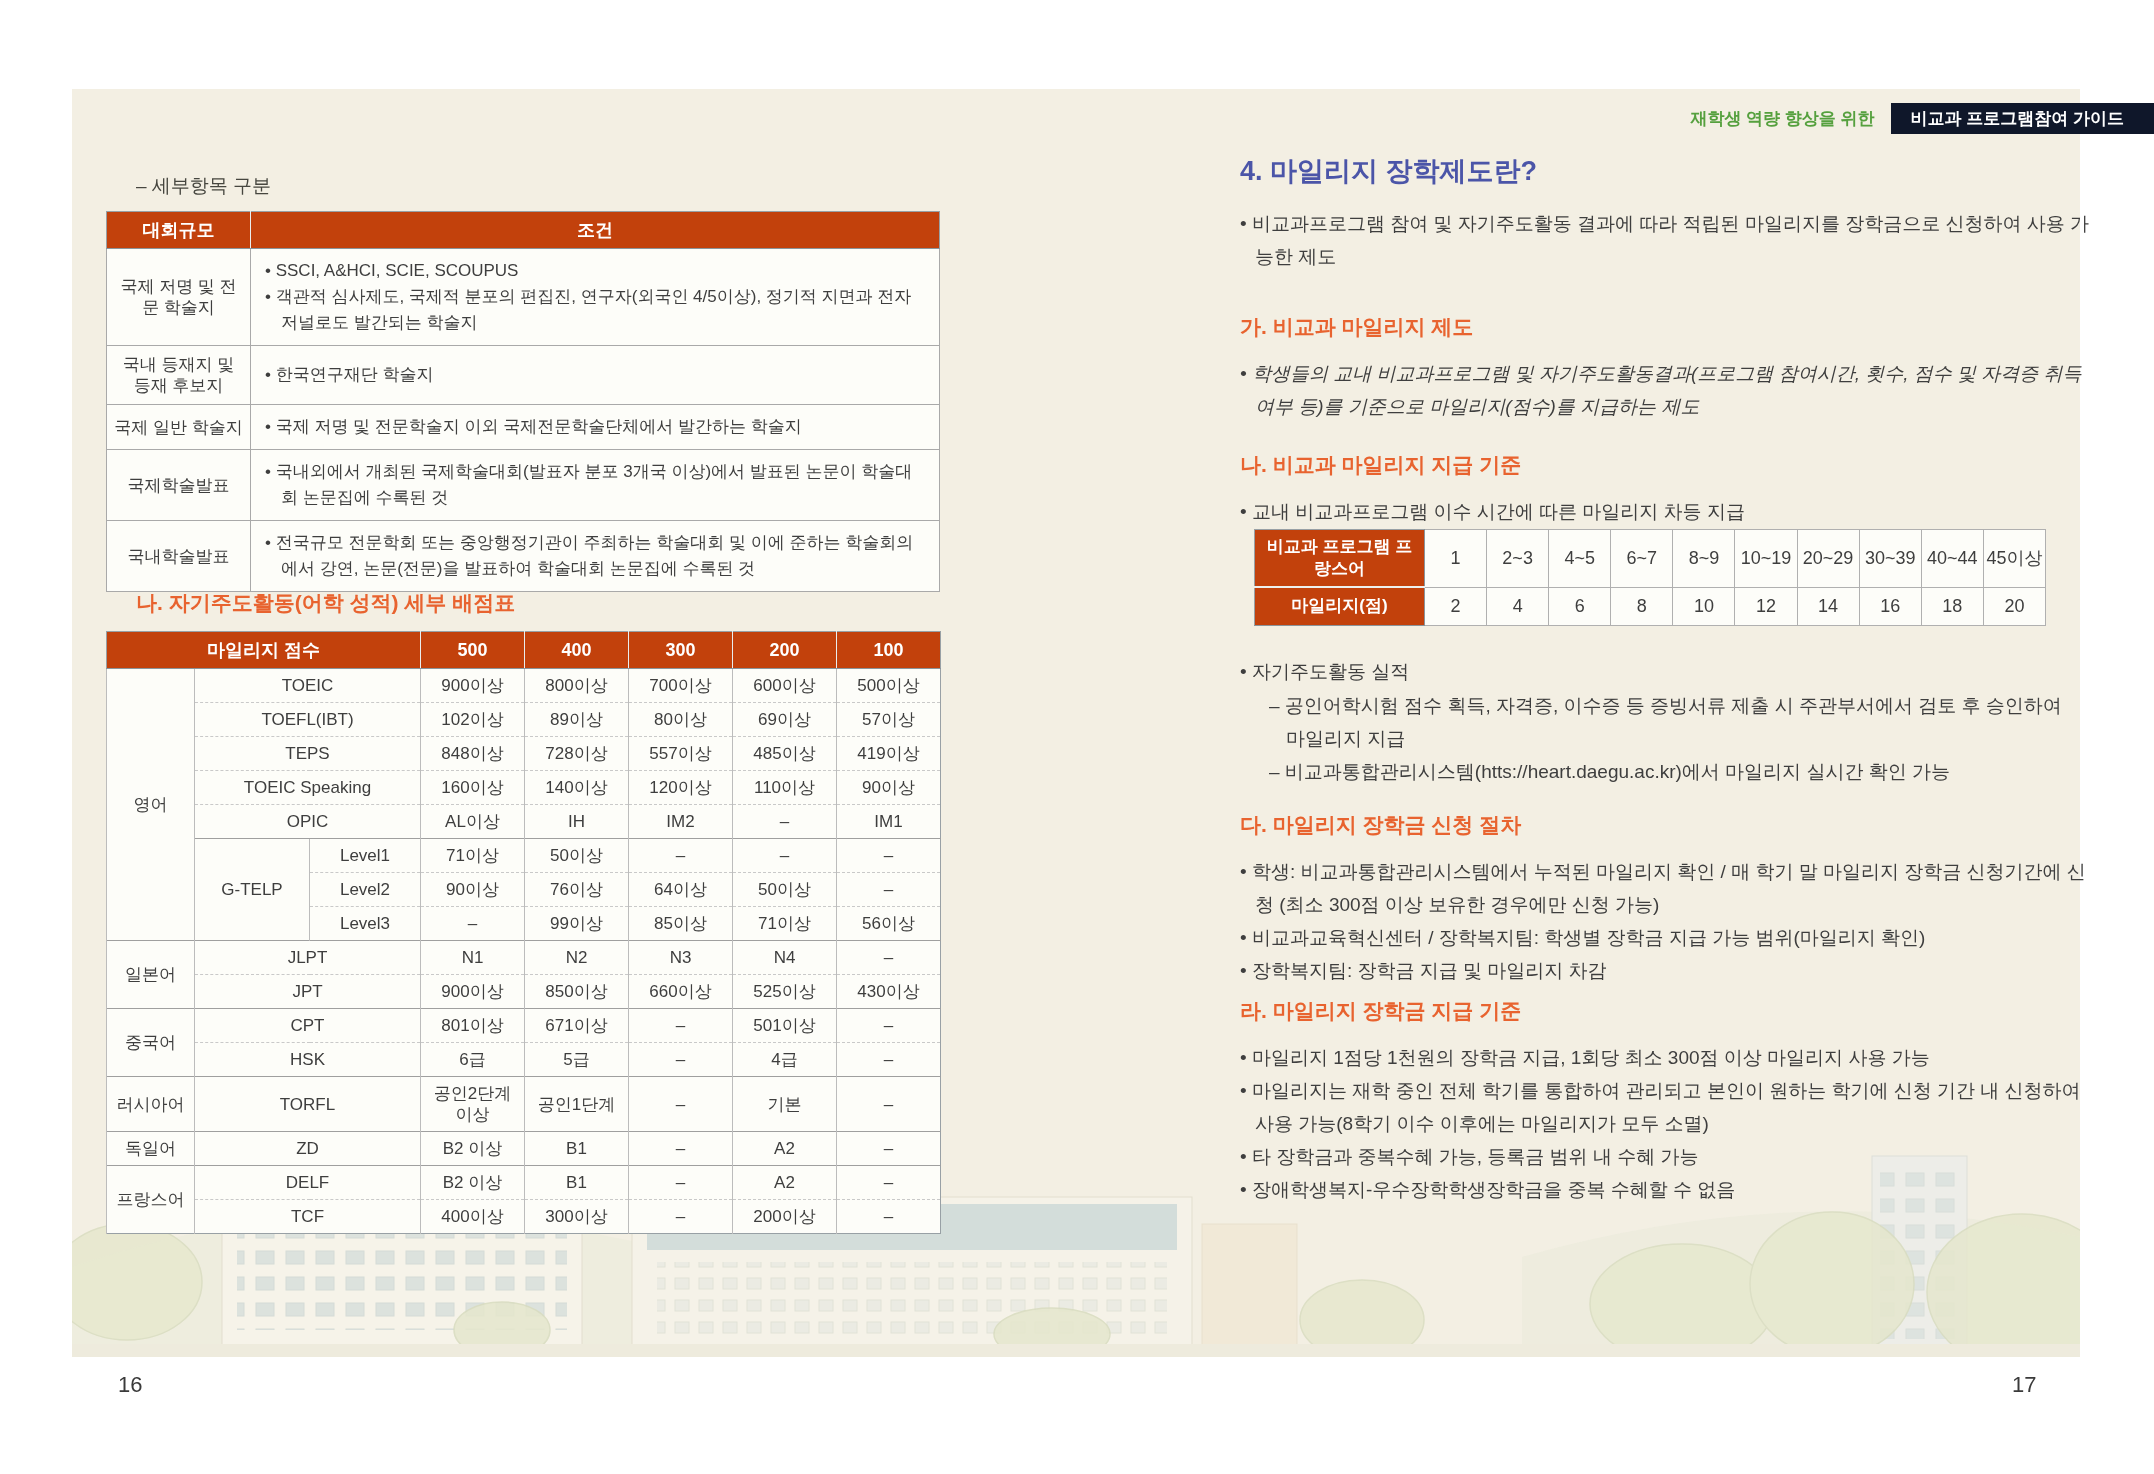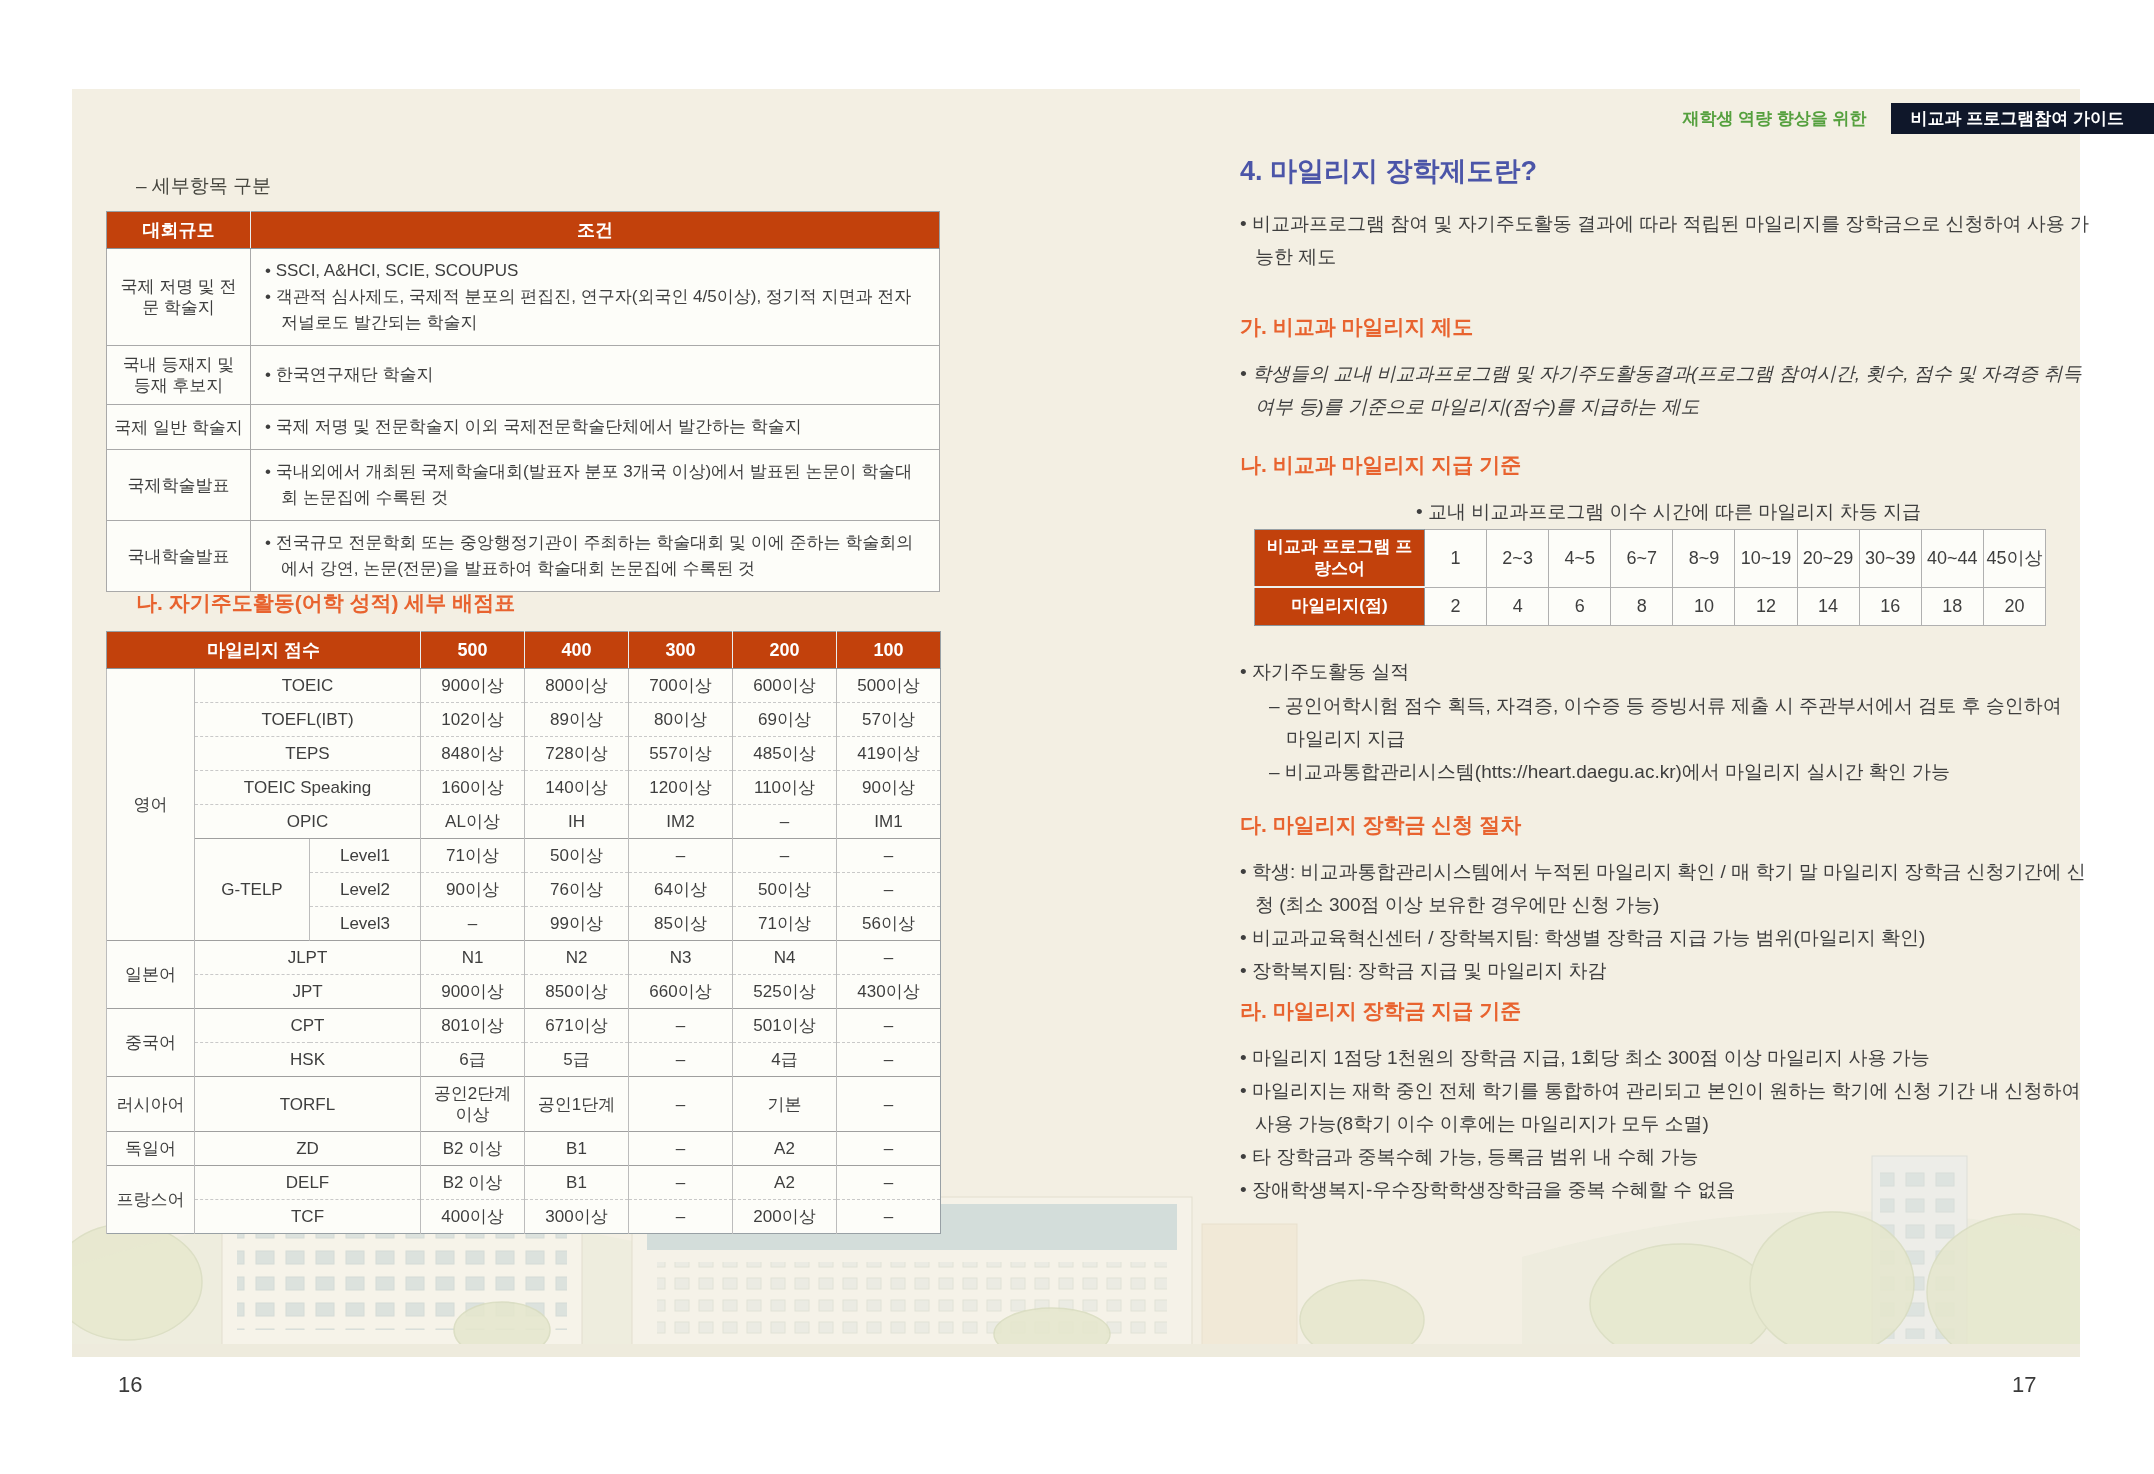--- a/index.html
+++ b/index.html
@@ -45,32 +45,32 @@
   .orange-head{position:absolute;font-size:21px;font-weight:bold;color:#e8632f;}
   .oh1{left:64px;top:500px;}
   .rh1{left:1168px;top:224px;}
   .rh2{left:1168px;top:362px;}
   .rh3{left:1168px;top:722px;}
   .rh4{left:1168px;top:908px;}
   .blue-head{position:absolute;left:1168px;top:64px;font-size:27px;font-weight:bold;color:#4b55a8;}
   .para{position:absolute;font-size:19px;line-height:33px;color:#3e3e3e;padding-left:15px;text-indent:-15px;}
   .intro{left:1168px;top:118px;width:838px;}
   .p-ga{left:1168px;top:268px;width:842px;font-style:italic;}
-  .p-na1{left:1168px;top:406px;width:842px;text-align:center;}
+  .p-na1{left:1168px;top:406px;width:842px;}
   .p-na2{left:1168px;top:566px;width:842px;}
   .dashes{position:absolute;left:1168px;top:600px;width:842px;font-size:19px;line-height:33px;}
   .dash{padding-left:46px;text-indent:-17px;}
   .bullets{position:absolute;font-size:19px;line-height:33px;width:846px;}
   .b-da{left:1168px;top:766px;}
   .b-ra{left:1168px;top:952px;}
   .bullets .b{padding-left:15px;text-indent:-15px;}
 
   
   .banner{position:absolute;top:14px;left:868px;right:-74px;height:31px;
-          display:flex;align-items:center;justify-content:flex-end;gap:24px;}
+          display:flex;align-items:center;justify-content:flex-end;gap:16px;}
   .tagline{color:#55a03e;font-size:17px;font-weight:bold;white-space:nowrap;}
   .banner-box{background:#0f172a;color:#fff;font-size:17px;font-weight:bold;height:31px;
               line-height:31px;padding:0 30px 0 20px;white-space:nowrap;}
 </style>
 </head>
 <body>
 
 <div class="sheet">
 
   <div class="illus">

